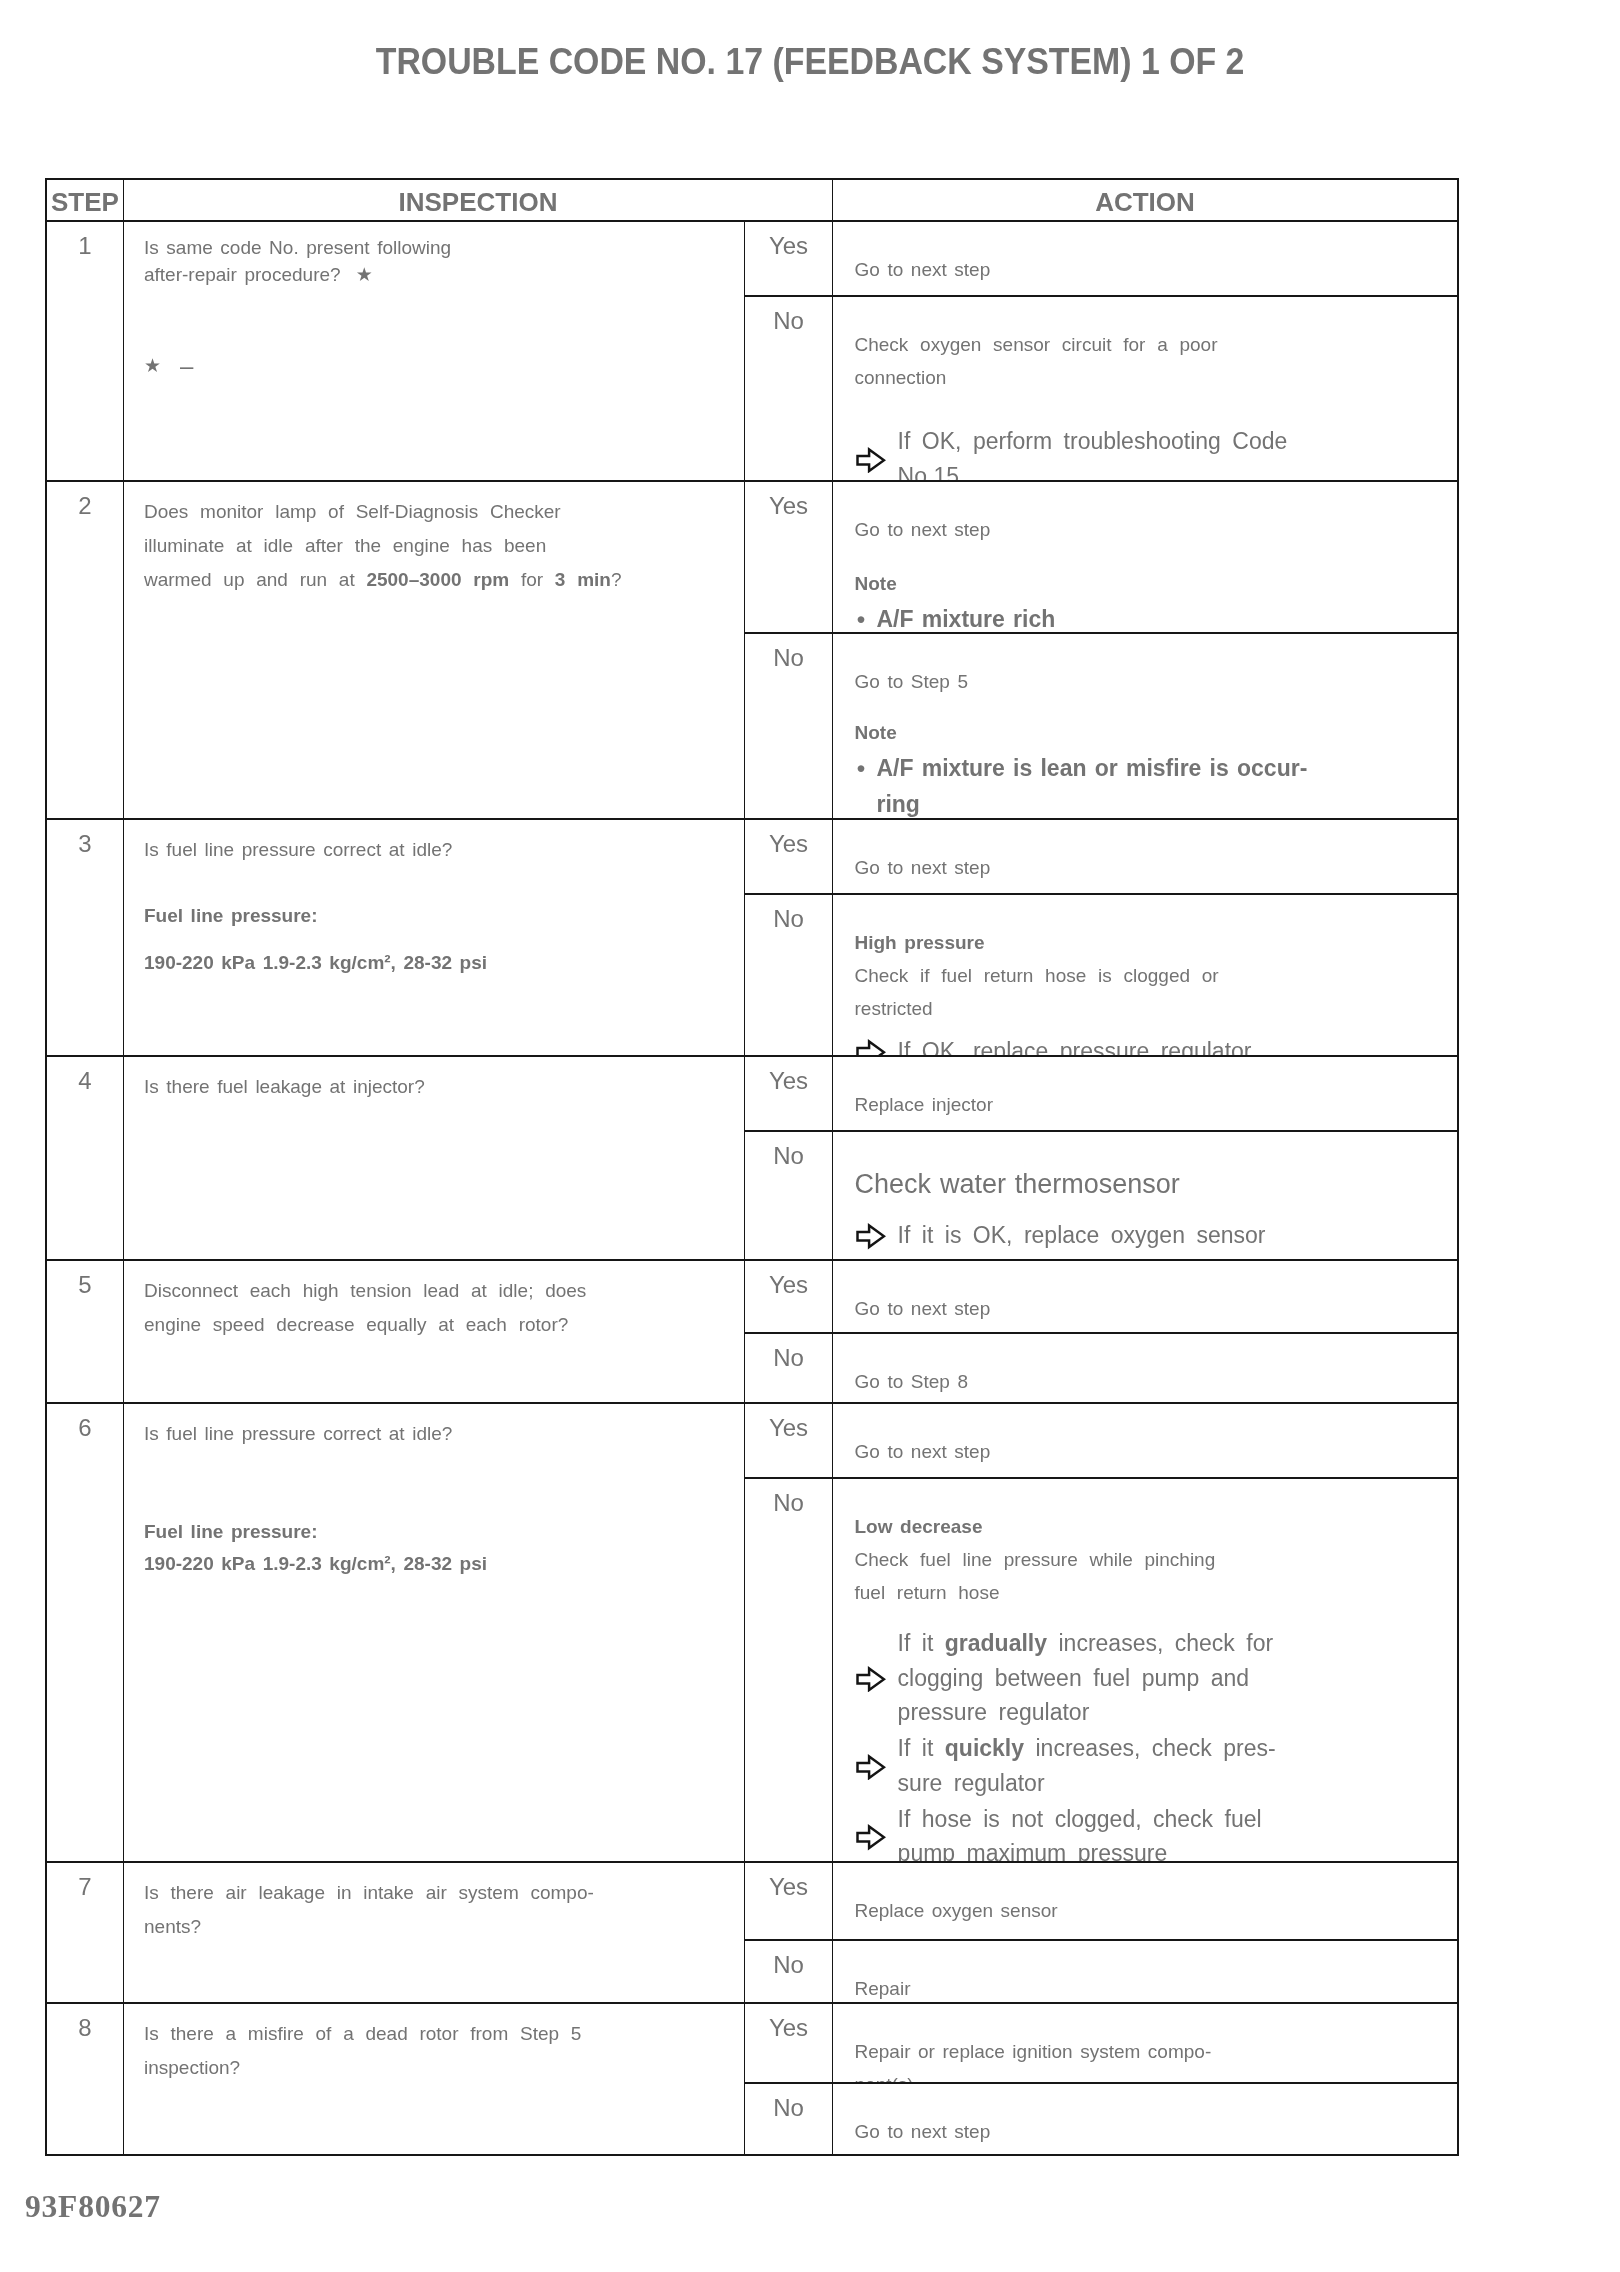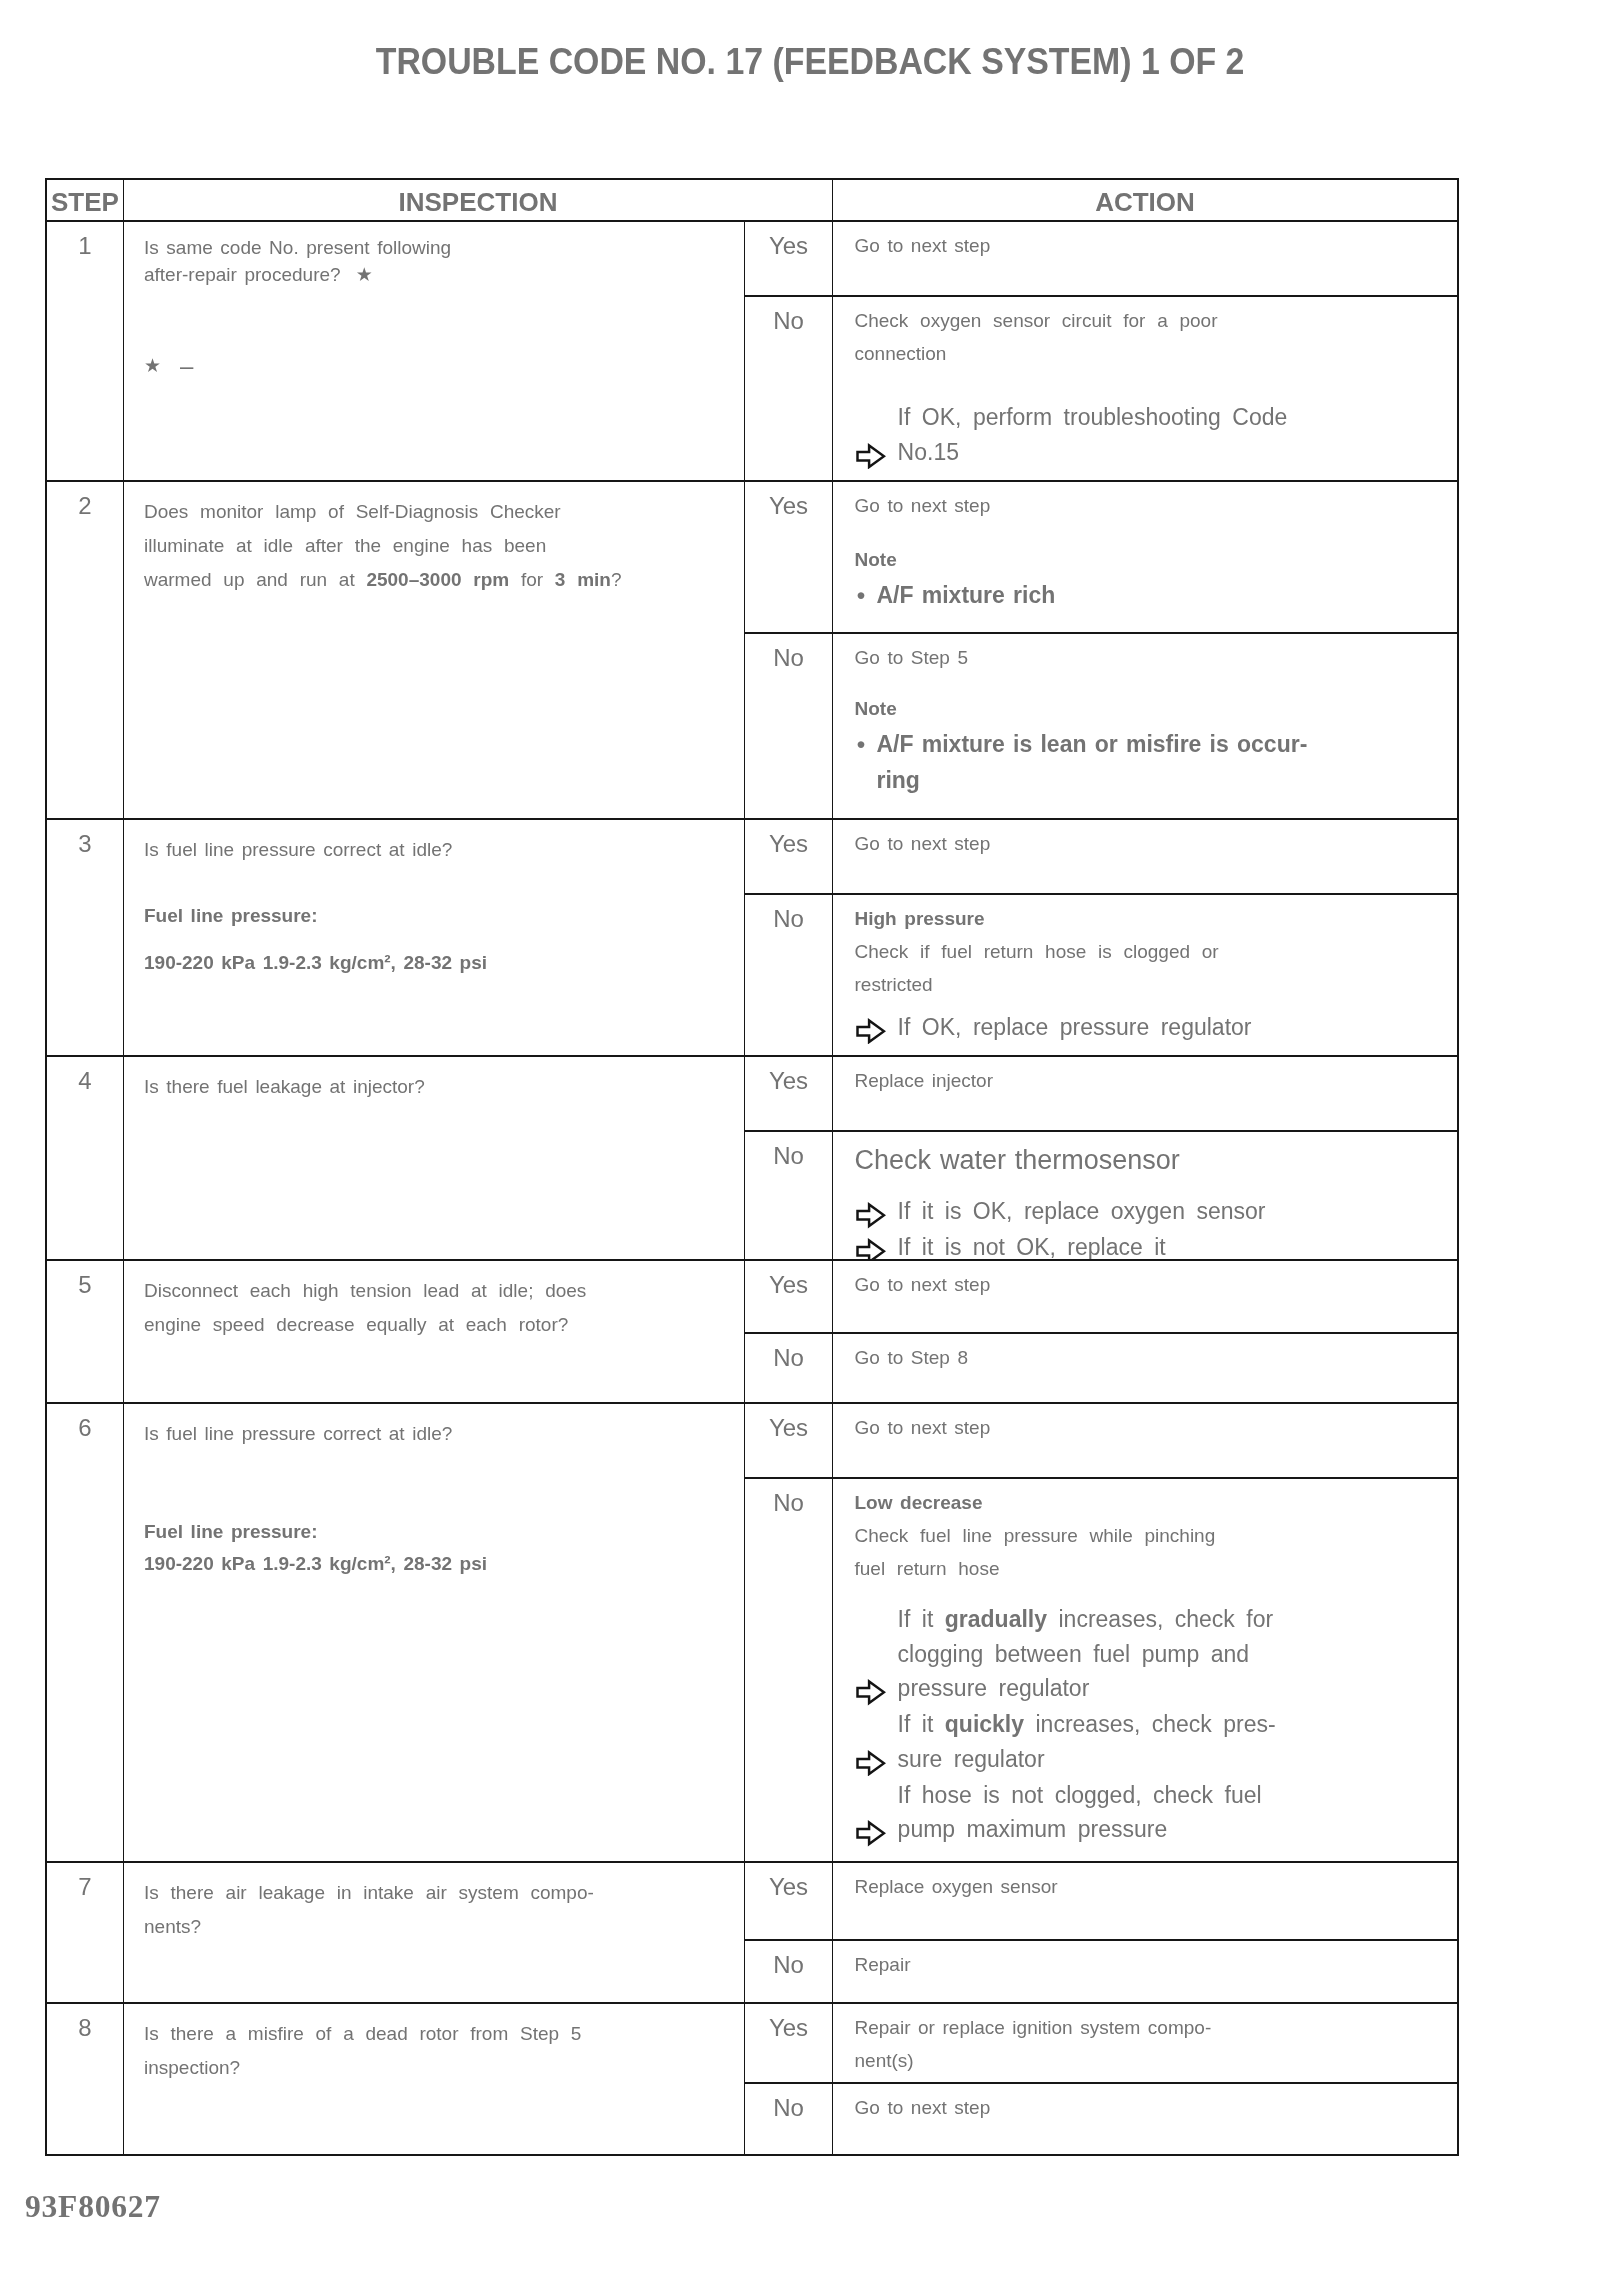--- a/index.html
+++ b/index.html
@@ -46,39 +46,39 @@
     padding:13.3px 18px 0 20px; overflow:hidden;
   }
   .right-block { display:flex; flex-direction:column; }
   .sub { display:grid; grid-template-columns:88px 1fr; overflow:hidden; }
   .sub-yes { border-bottom:2.5px solid #161616; }
   .sub-no { flex:1; }
   .yn {
     border-right:1.7px solid #161616; text-align:center;
     font-size:24px; padding-top:10px; overflow:hidden;
   }
-  .act { padding:8.3px 20px 0 21.5px; overflow:hidden; }
+  .act { padding:8.3px 20px 0 21.5px; overflow:hidden;margin-top:24px; }
 
   
   .p { font-size:19px; line-height:1.72; white-space:pre-wrap; word-spacing:0.12em; }
   .insp-cell .p { line-height:1.78; }
   .p.tight { line-height:1.42; }
   .p.wide { word-spacing:0.34em; }
   .p.bold { font-weight:700; }
   .p.big { font-size:27px; line-height:1.5; word-spacing:0.05em; }
   .p.spec { font-weight:700; line-height:1.7; }
   .b { font-weight:700; }
   .gap { width:100%; }
   .bullet-line {
     display:flex; align-items:flex-start; font-weight:700;
     font-size:23px; line-height:1.6; white-space:pre-wrap; word-spacing:0.08em;
   }
   .dot { flex:0 0 auto; font-size:15.7px; line-height:1; margin:10px 10.8px 0 1.7px; }
   .arrow-line {
-    display:flex; align-items:flex-end;
+    display:flex; align-items:center;
     font-size:23px; line-height:1.5; white-space:pre-wrap;
     word-spacing:0.22em; margin-top:1.7px;
   }
   .arrow-ico { flex:0 0 auto; margin:2.5px 11.6px 0 0; line-height:0; }
   .foot-line { display:flex; align-items:flex-start; font-size:24px; line-height:1.42; white-space:pre-wrap; }
   .fstar { flex:0 0 36px; font-size:19px; padding-top:4.1px; }
   .fdash { flex:0 0 36px; }
   .ftext { flex:1; }
   .footer-code {
     position:absolute; left:25px; top:2189px;

